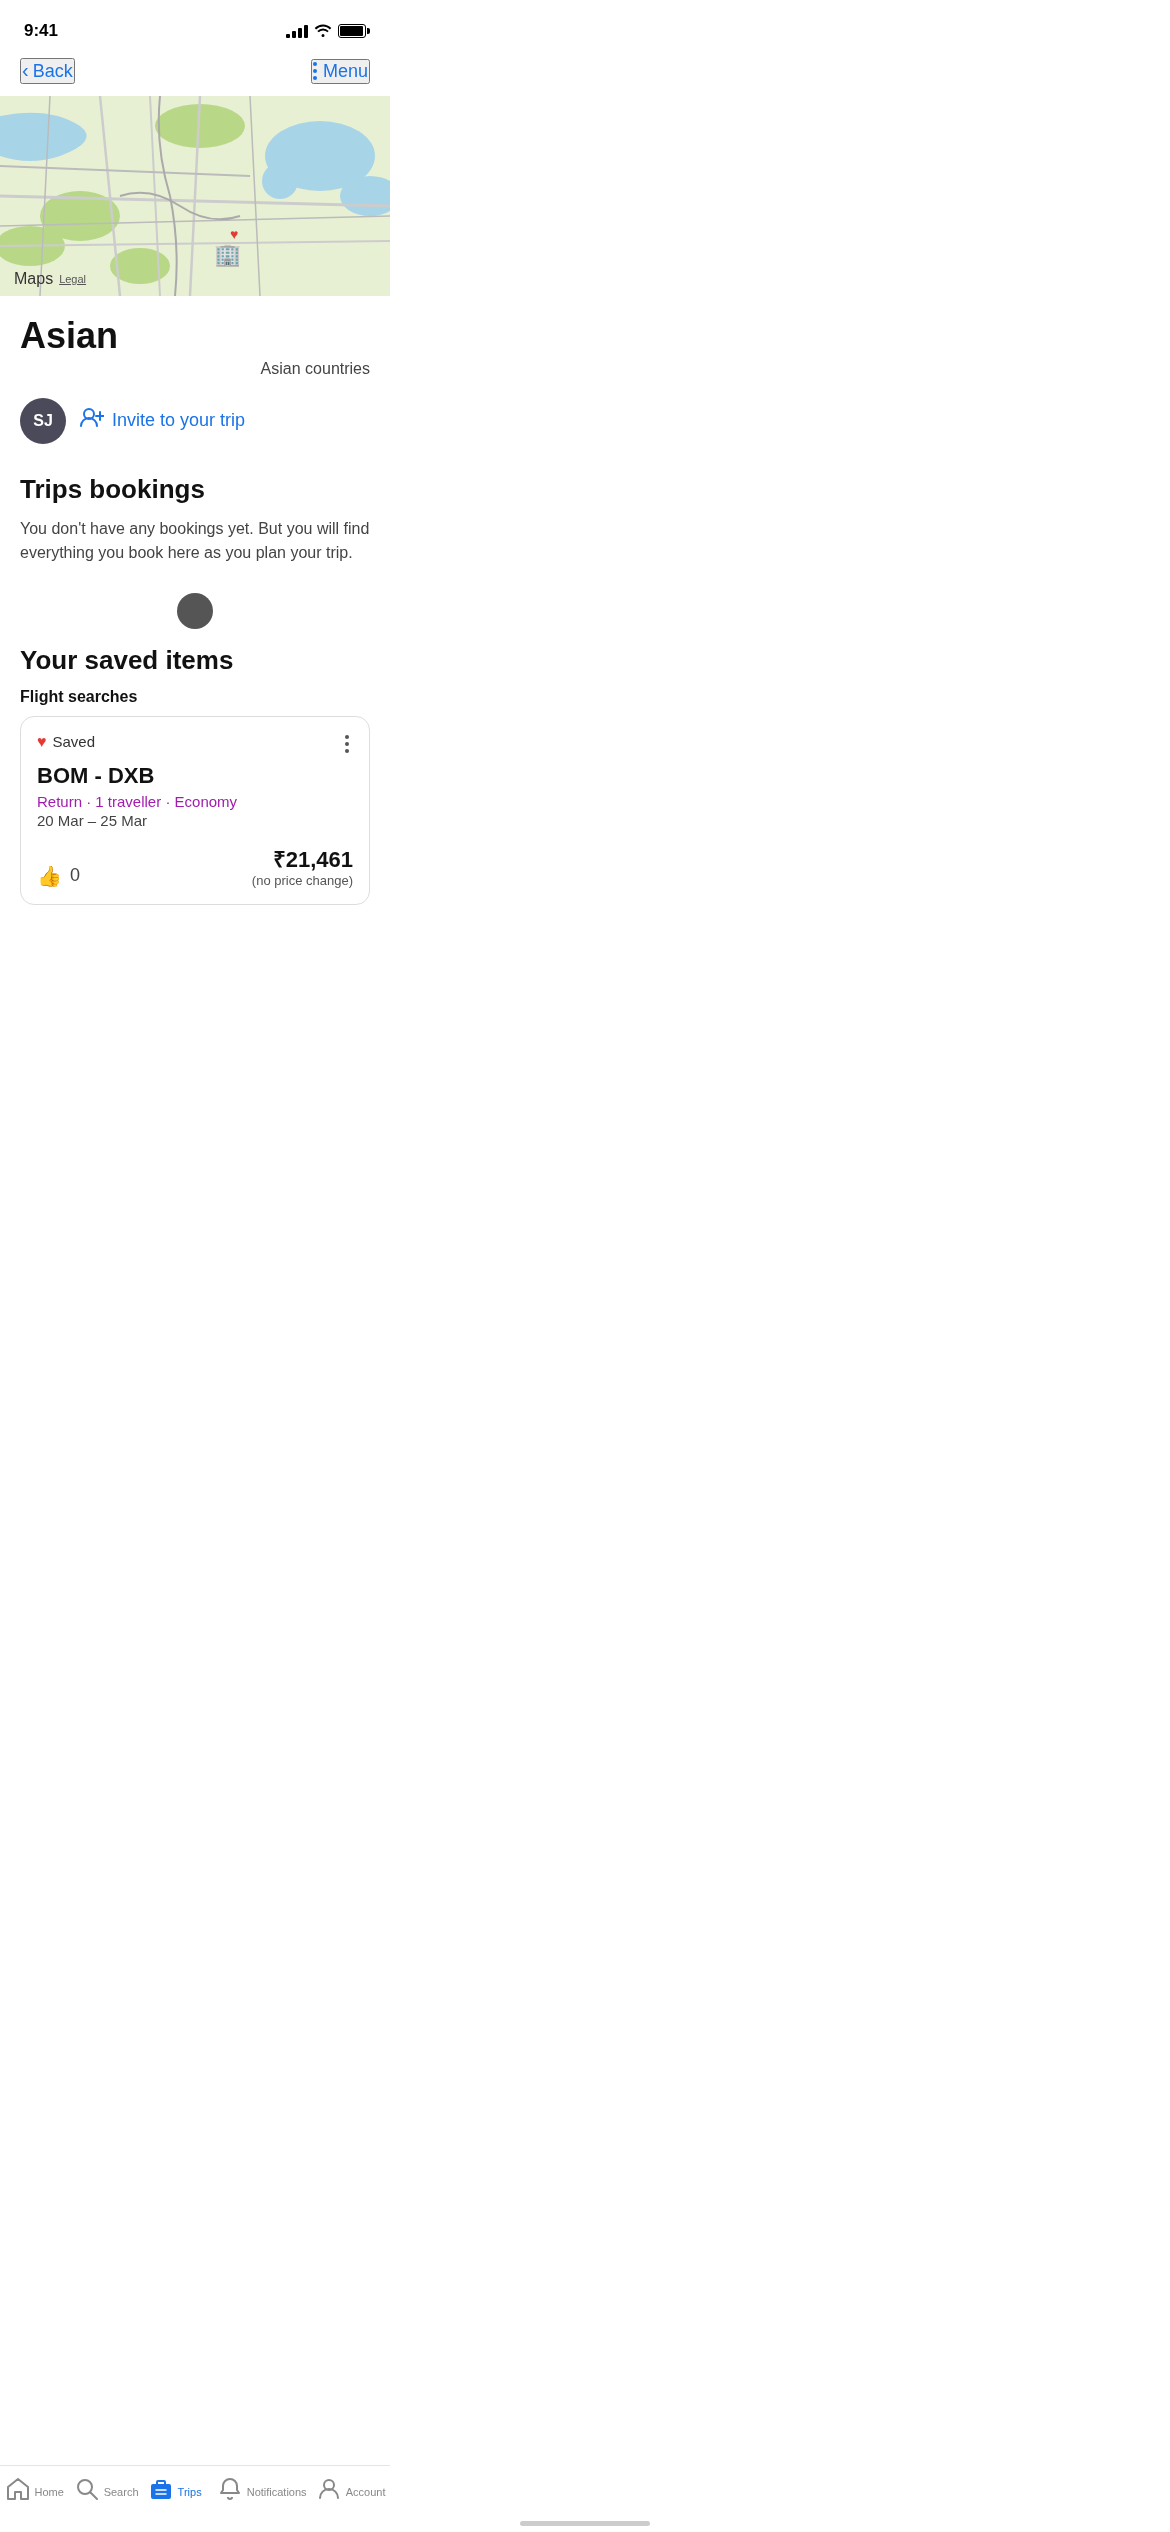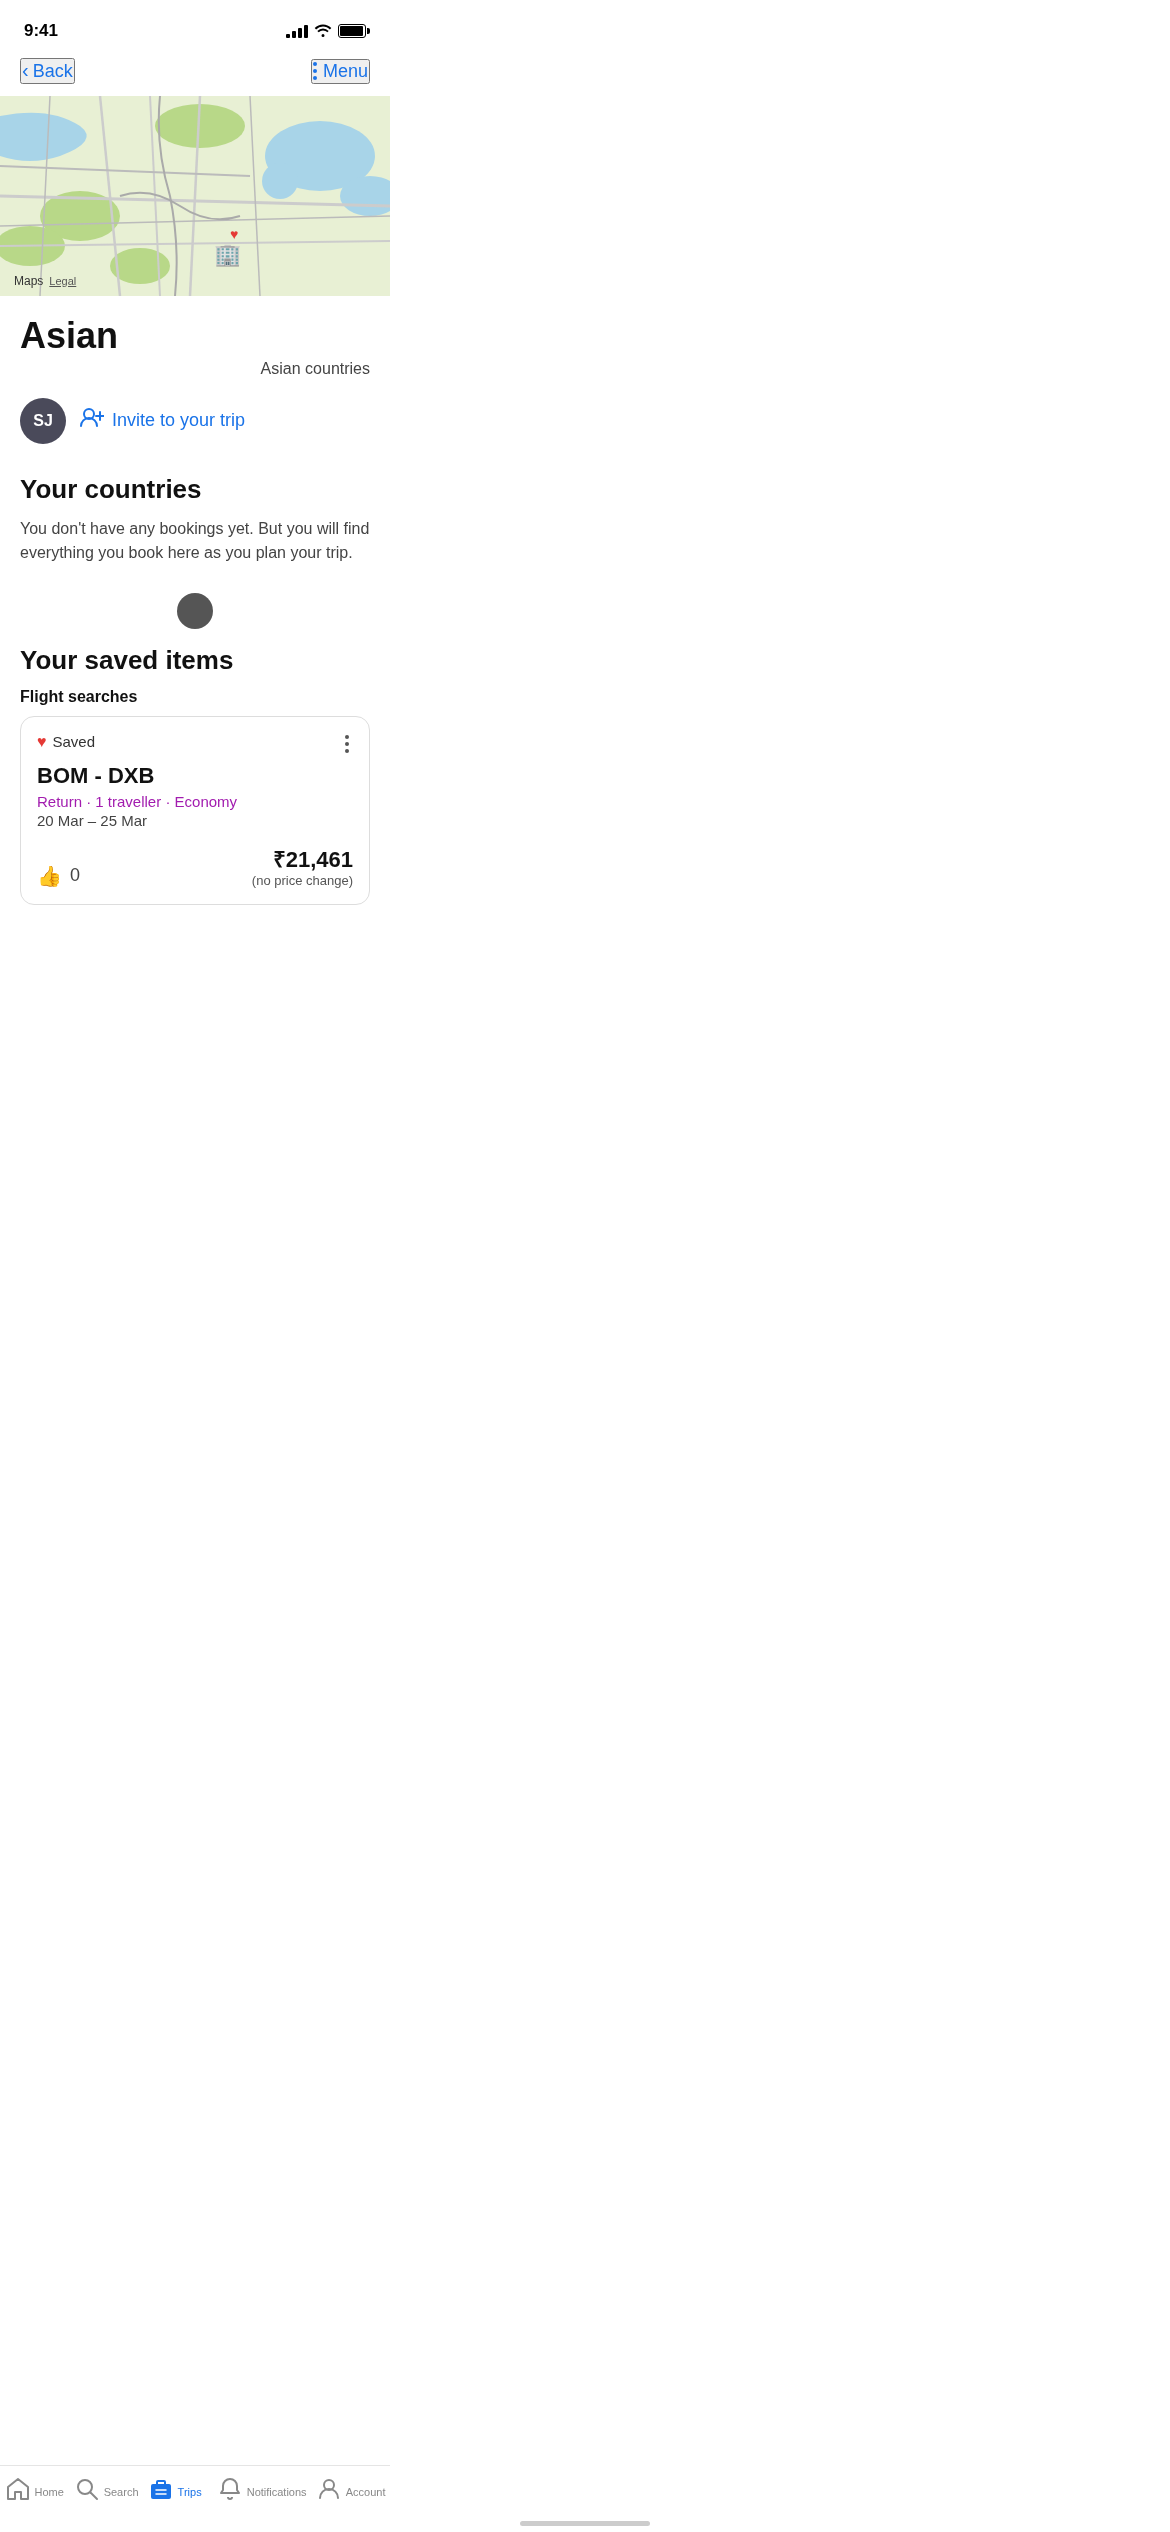--- a/index.html
+++ b/index.html
@@ -135,21 +135,21 @@
       bottom: 8px;
       left: 10px;
       display: flex;
       align-items: center;
       gap: 6px;
     }
     .apple-maps-logo {
       display: flex;
       align-items: flex-start;
       gap: 4px;
-      font-size: 12px;
+      font-size: 16px;
       color: #333;
     }
     .apple-icon {
       font-size: 13px;
     }
     .legal-link {
       font-size: 11px;
       color: #555;
       text-decoration: underline;
       cursor: pointer;
@@ -502,21 +502,21 @@
           <path d="M1 18c0-4.4 3.6-8 8-8s8 3.6 8 8" stroke="#1a73e8" stroke-width="2" stroke-linecap="round"></path>
           <line x1="20" y1="4" x2="20" y2="12" stroke="#1a73e8" stroke-width="2" stroke-linecap="round"></line>
           <line x1="16" y1="8" x2="24" y2="8" stroke="#1a73e8" stroke-width="2" stroke-linecap="round"></line>
         </svg>
       </span>
       <span>Invite to your trip</span>
     </button>
   </div>
 
   <div class="section">
-    <h2 class="section-title">Your countries</h2>
+    <h2 class="section-title">Trips bookings</h2>
     <p class="section-desc">You don't have any bookings yet. But you will find everything you book here as you plan your trip.</p>
   </div>
 
   <div class="scroll-indicator">
     <div class="scroll-dot"></div>
   </div>
 </div>
 
 <div class="saved-section">
   <h2 class="saved-title">Your saved items</h2>

